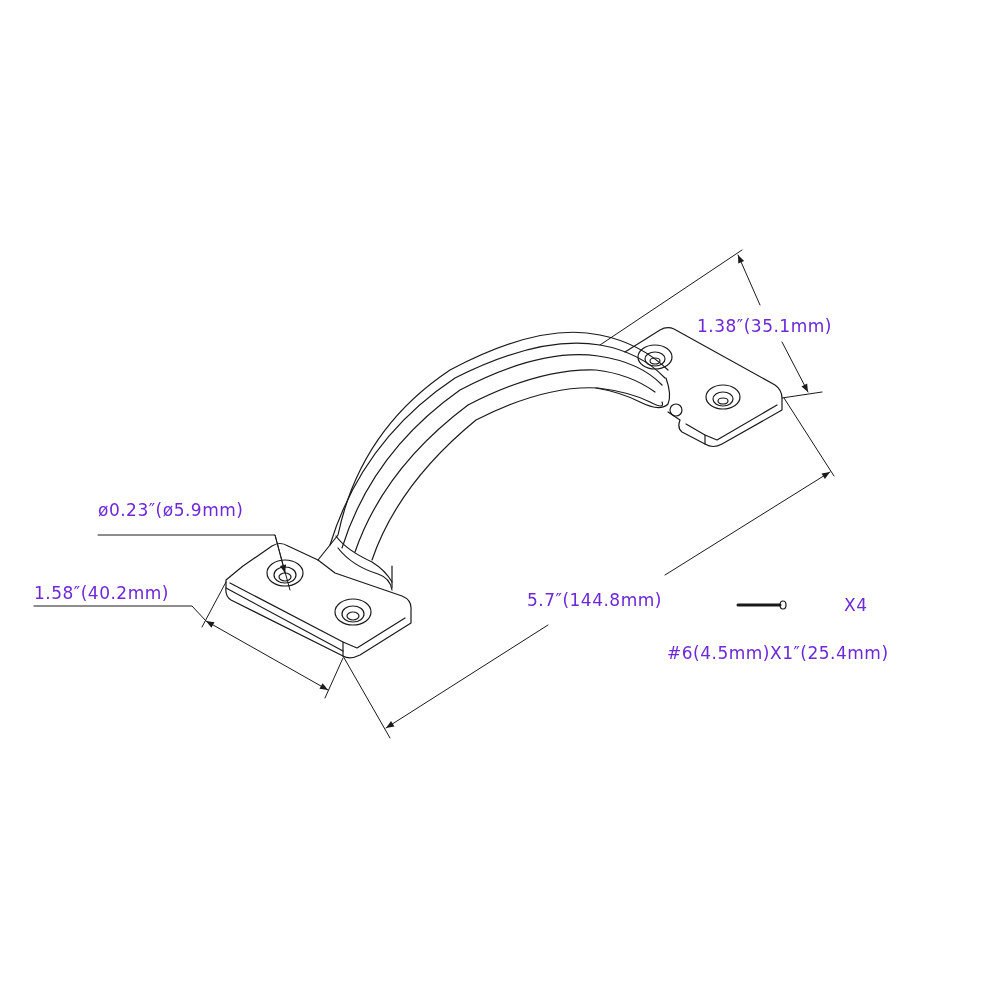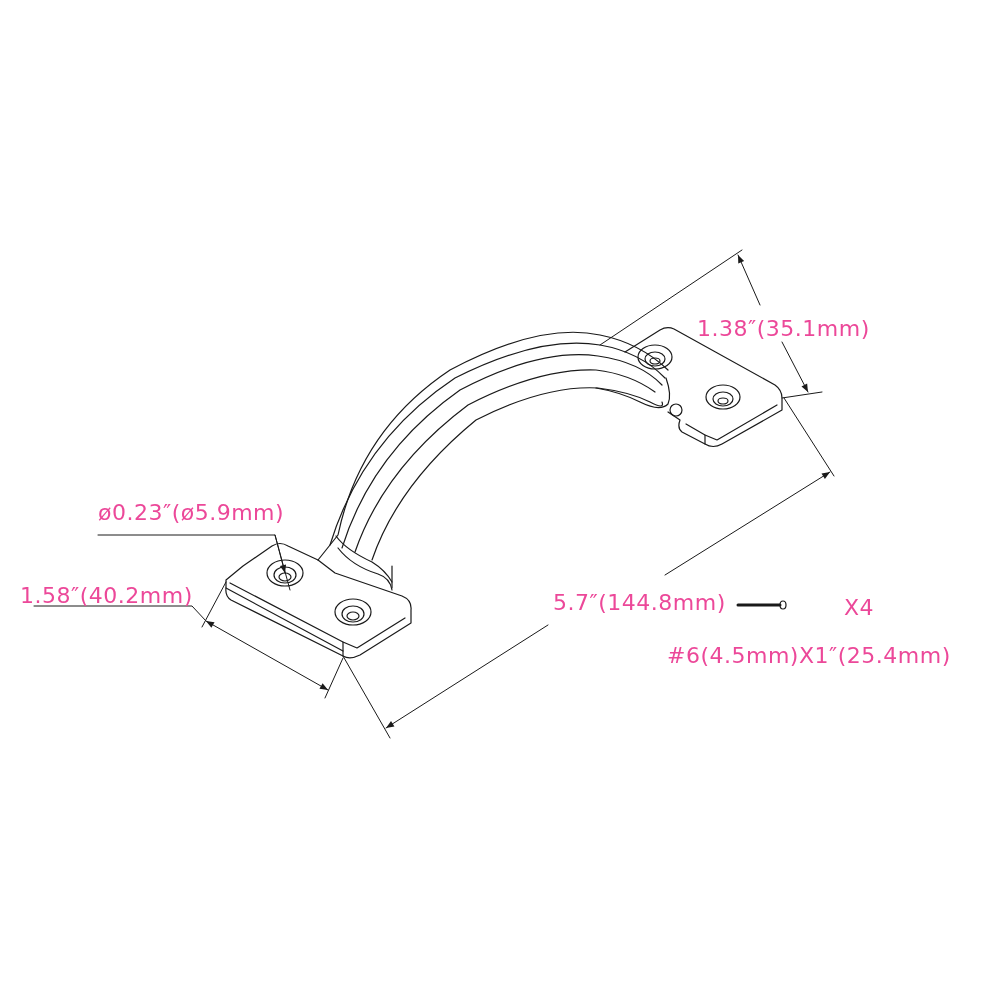--- a/index.html
+++ b/index.html
@@ -1,18 +1,18 @@
 <!DOCTYPE html>
 <html><head>
 <meta charset="utf-8">
 <style>
   html, body { margin:0; padding:0; background:#ffffff; }
   body { width:1000px; height:1000px; position:relative; overflow:hidden; }
   svg { position:absolute; left:0; top:0; }
-  .lbl { position:absolute; font-family:"DejaVu Sans", sans-serif; font-size:22px; color:#ec4899; letter-spacing:0.5px; white-space:nowrap; line-height:1; }
+  .lbl { position:absolute; font-family:"DejaVu Sans", sans-serif; font-size:17px; color:#6d28d9; letter-spacing:0.5px; white-space:nowrap; line-height:1; }
 </style>
 </head>
 <body>
 
 <svg width="1000" height="1000" viewBox="0 0 1000 1000" fill="none" stroke="#1a1a1a" stroke-width="1.2" stroke-linejoin="round" stroke-linecap="round">
   <defs>
     <marker id="arr" viewBox="0 0 10 10" refX="10" refY="5" markerWidth="14" markerHeight="8" orient="auto-start-reverse" markerUnits="userSpaceOnUse">
       <path d="M0,1 L10,5 L0,9 z" fill="#1a1a1a" stroke="none"></path>
     </marker>
   </defs>
@@ -82,16 +82,16 @@
   </g>
 
   <g stroke-width="1.5">
     <line x1="738" y1="605" x2="780" y2="605" stroke-width="3"></line>
     <ellipse cx="783" cy="605" rx="3" ry="4" stroke-width="1.2"></ellipse>
   </g>
 </svg>
 
 <div class="lbl" style="left:697px; top:318px;">1.38″(35.1mm)</div>
 <div class="lbl" style="left:98px; top:502px;">ø0.23″(ø5.9mm)</div>
-<div class="lbl" style="left:20px; top:585px;">1.58″(40.2mm)</div>
-<div class="lbl" style="left:527px; top:592px;margin-left:26px;">5.7″(144.8mm)</div>
+<div class="lbl" style="left:34px; top:585px;">1.58″(40.2mm)</div>
+<div class="lbl" style="left:527px; top:592px;">5.7″(144.8mm)</div>
 <div class="lbl" style="left:808px; top:597px;margin-left:36px;">X4</div>
 <div class="lbl" style="left:667px; top:645px;">#6(4.5mm)X1″(25.4mm)</div>
 
 </body></html>

